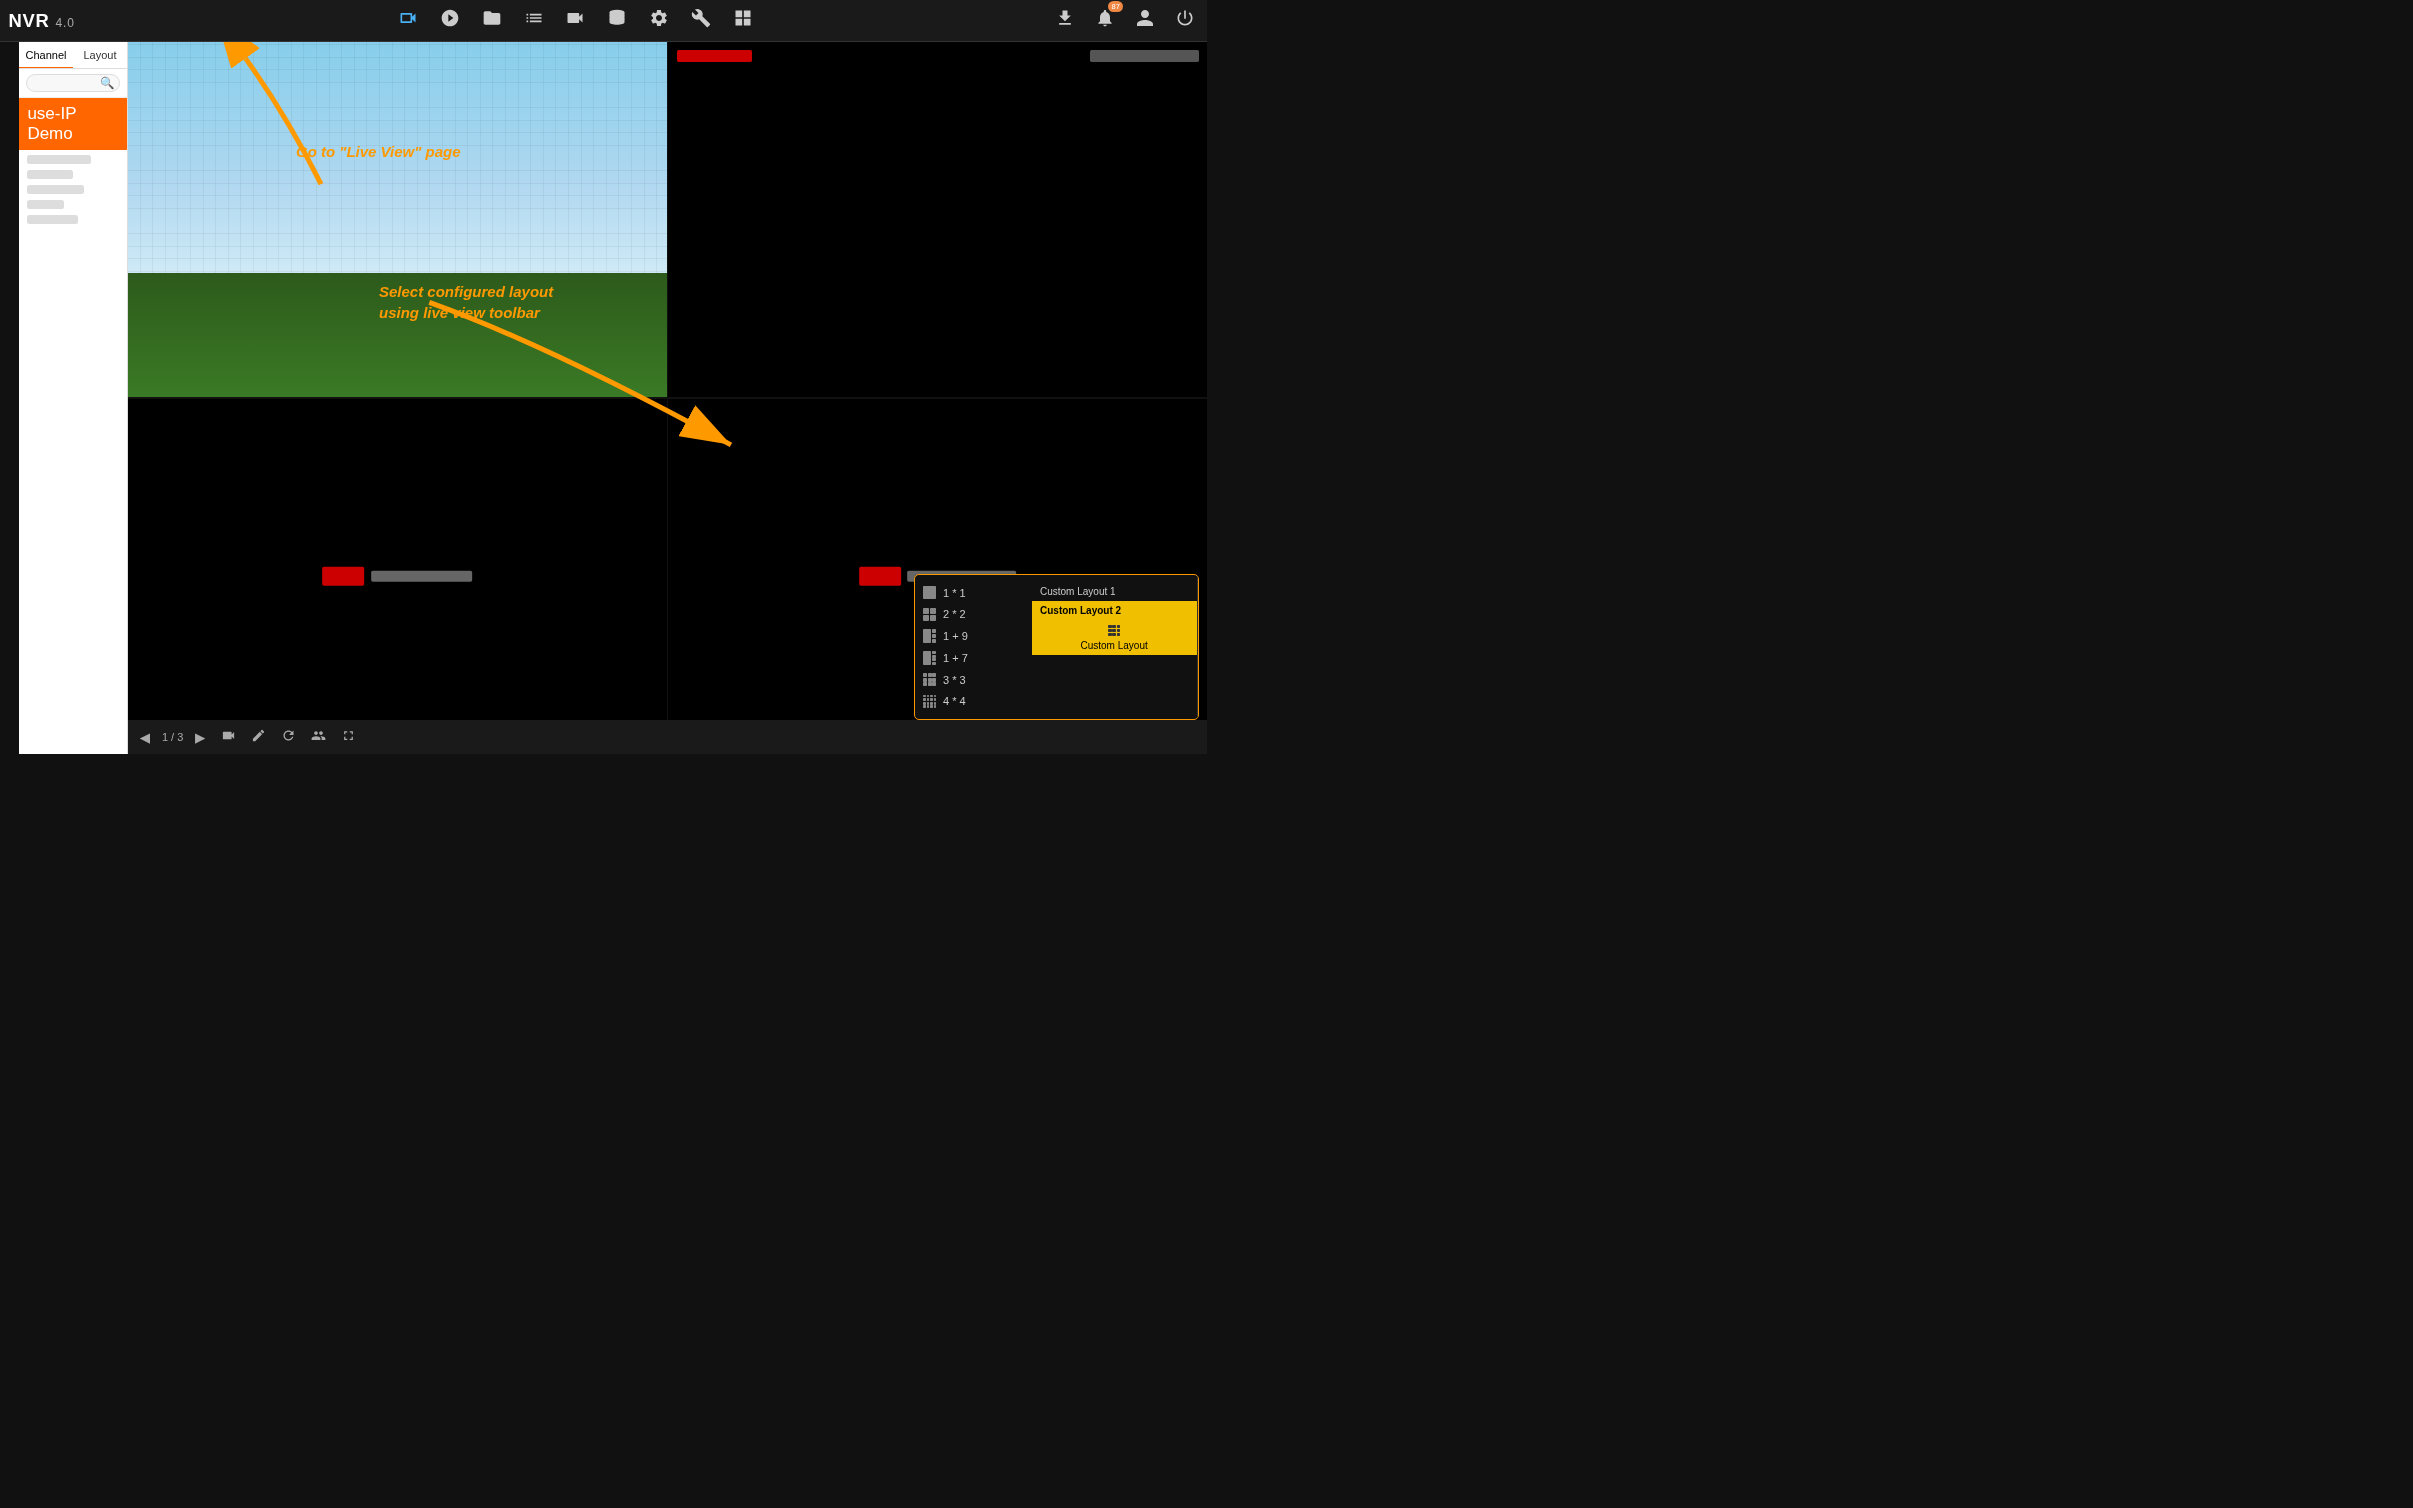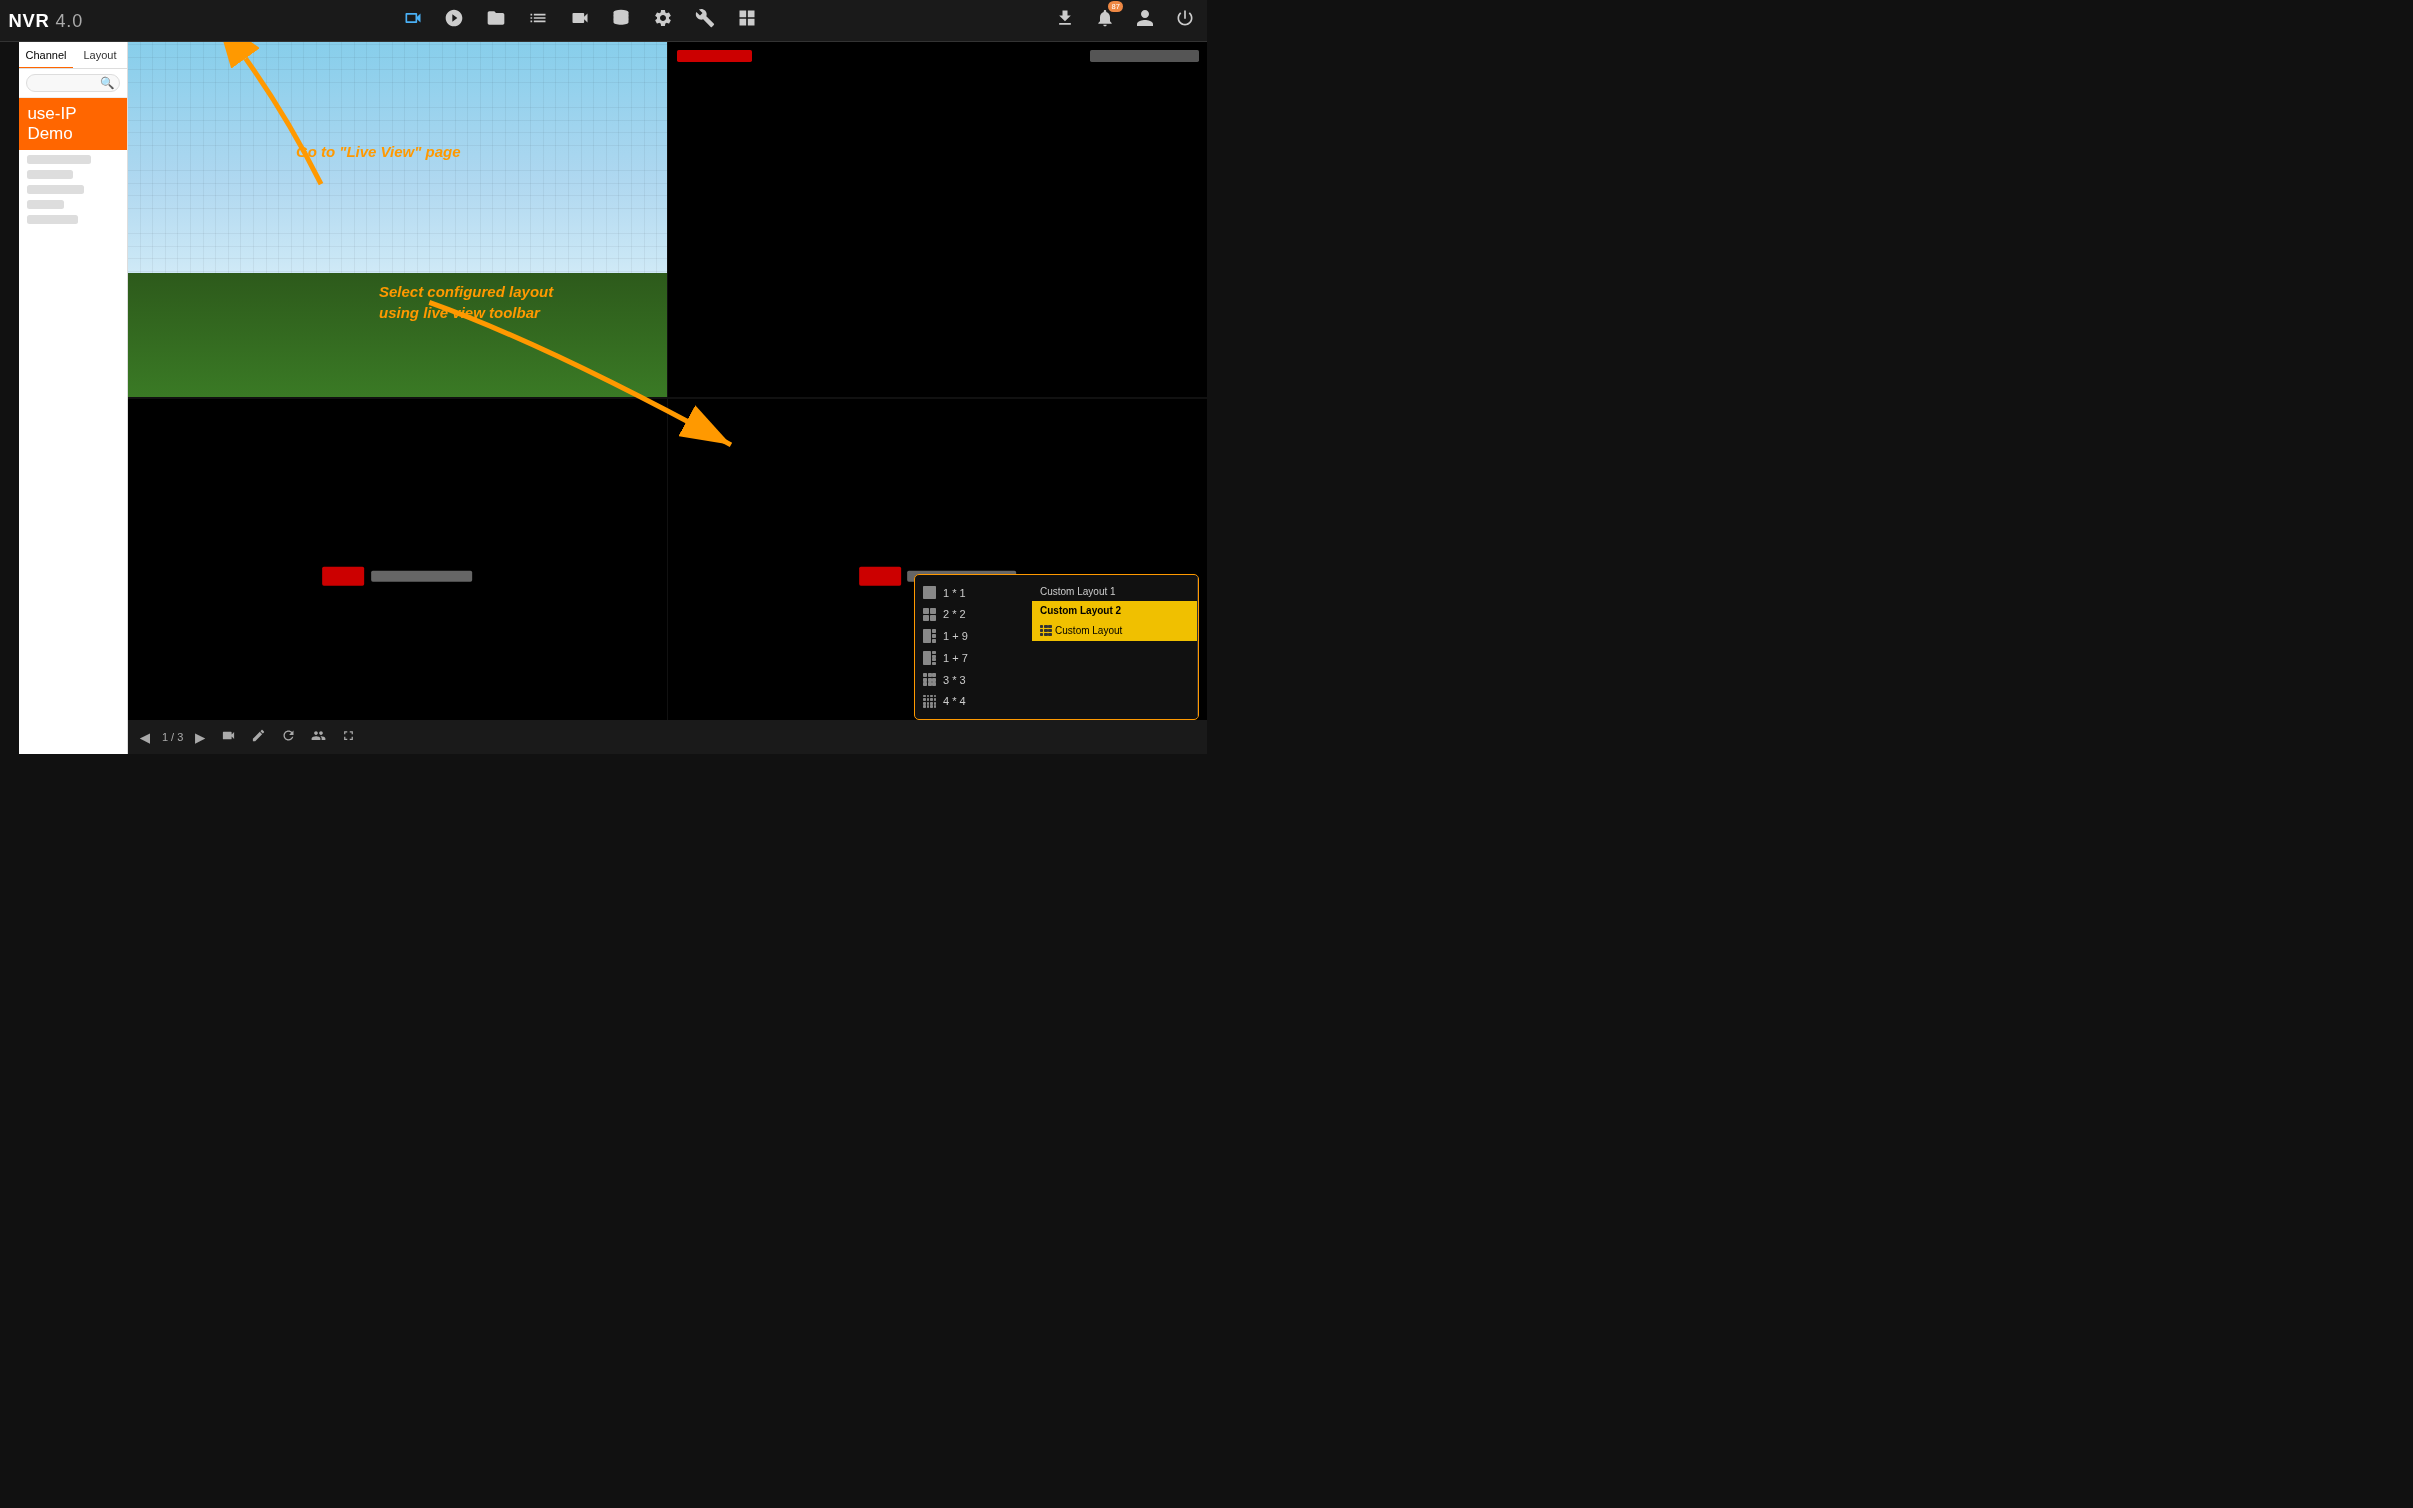--- a/index.html
+++ b/index.html
@@ -30,21 +30,21 @@
       color: white;
       margin-right: 25px;
       letter-spacing: 0.8px;
     }
     .navbar-brand span.nvr {
       color: white;
     }
     .navbar-brand span.version {
       color: #aaa;
       font-weight: normal;
-      font-size: 18px;
+      font-size: 12px;
     }
     .nav-icons {
       display: flex;
       align-items: center;
       gap: 15px;
       flex: 1;
       justify-content: center;
     }
     .nav-icon {
       color: #ccc;
@@ -569,21 +569,21 @@
           </div>
         </div>
 
         <div class="layout-left">
           <div class="layout-custom-item">
             <span>Custom Layout 1</span>
           </div>
           <div class="layout-custom-item selected">
             <span>Custom Layout 2</span>
           </div>
-          <div class="layout-custom-item selected-yellow" style="background:#f0c000; color:#000; display:flex; align-items:center; gap:3.4px;">
+          <div class="layout-custom-item selected-yellow" style="background:#f0c000; color:#000; display:flex; align-items:center; gap:3.4px;flex-direction:column;">
             <span style="display:inline-grid; grid-template-columns:1fr 1fr 1fr; width:11.7px; height:11.7px; gap:0.8px;">
               <span style="background:#333; border-radius:0.8px;"></span>
                 <span style="background:#333; border-radius:0.8px;"></span>
                 <span style="background:#333; border-radius:0.8px;"></span>
               <span style="background:#333; border-radius:0.8px;"></span>
                 <span style="background:#333; border-radius:0.8px;"></span>
                 <span style="background:#333; border-radius:0.8px;"></span>
               <span style="background:#333; border-radius:0.8px;"></span>
                 <span style="background:#333; border-radius:0.8px;"></span>
                 <span style="background:#333; border-radius:0.8px;"></span>

